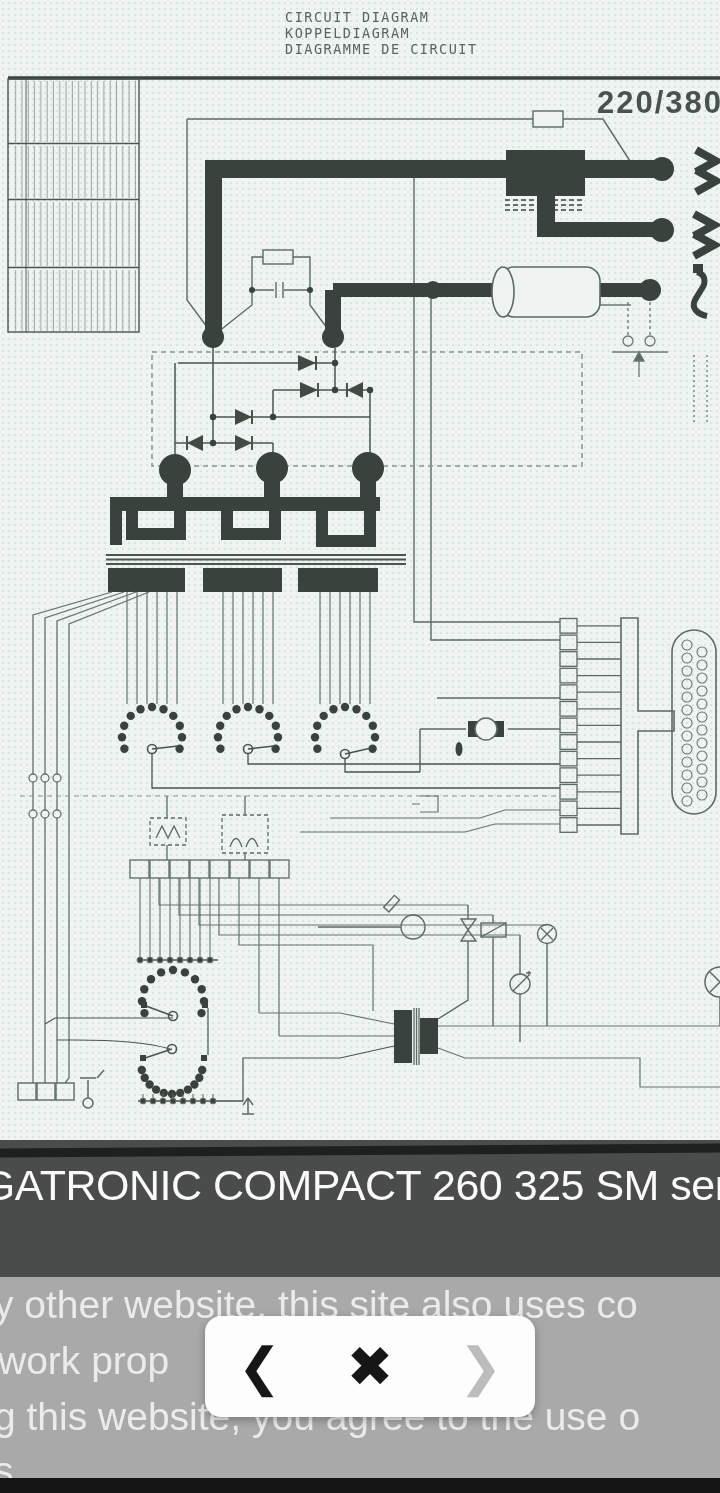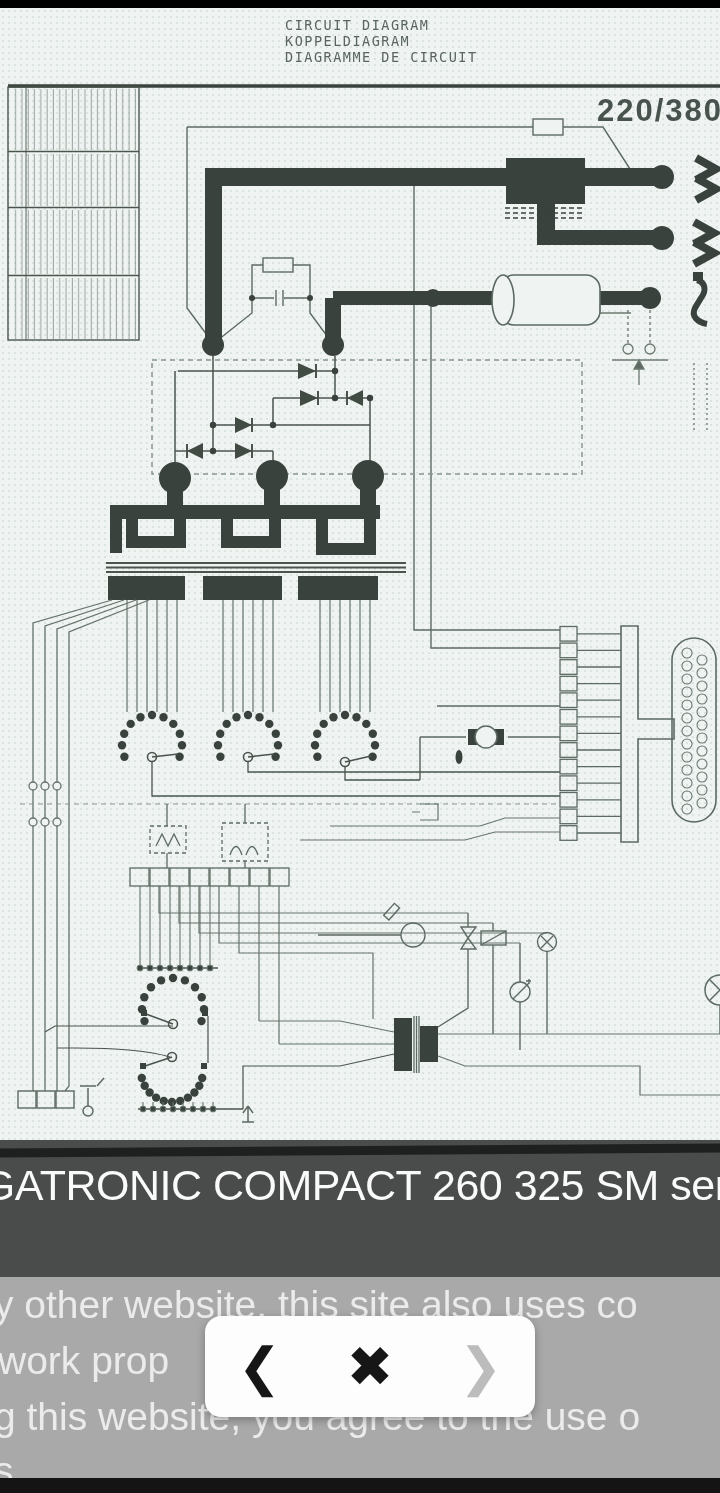--- a/index.html
+++ b/index.html
@@ -1,19 +1,19 @@
 <!DOCTYPE html>
 <html><head>
 <meta charset="utf-8">
 <style>
   html,body{margin:0;padding:0;}
   body{width:720px;height:1493px;overflow:hidden;position:relative;background:#000;
        font-family:"Liberation Sans",sans-serif;}
   
-  #scan-page{position:absolute;left:0;top:8px;width:720px;height:1368px;
+  #scan-page{position:absolute;left:0;top:0;width:720px;height:1368px;
     background-color:#eff4f2;
     background-image:radial-gradient(circle, rgba(110,140,128,0.16) 1px, transparent 1.3px);
     background-size:6px 6px;}
   #scan-page svg{position:absolute;left:0;top:0;}
   
   #title-bar{position:absolute;left:0;top:1140px;width:720px;height:137px;
     background:#4a4c4c;overflow:hidden;}
   #title-bar .stripe{position:absolute;left:0;top:6px;width:720px;height:9px;background:#1e1f1f;transform:rotate(-0.4deg);}
   #title-bar .t-line{position:absolute;left:50%;transform:translateX(-50%);
     white-space:nowrap;color:#fafafa;font-size:43px;line-height:46px;font-weight:400;letter-spacing:-0.5px;}

